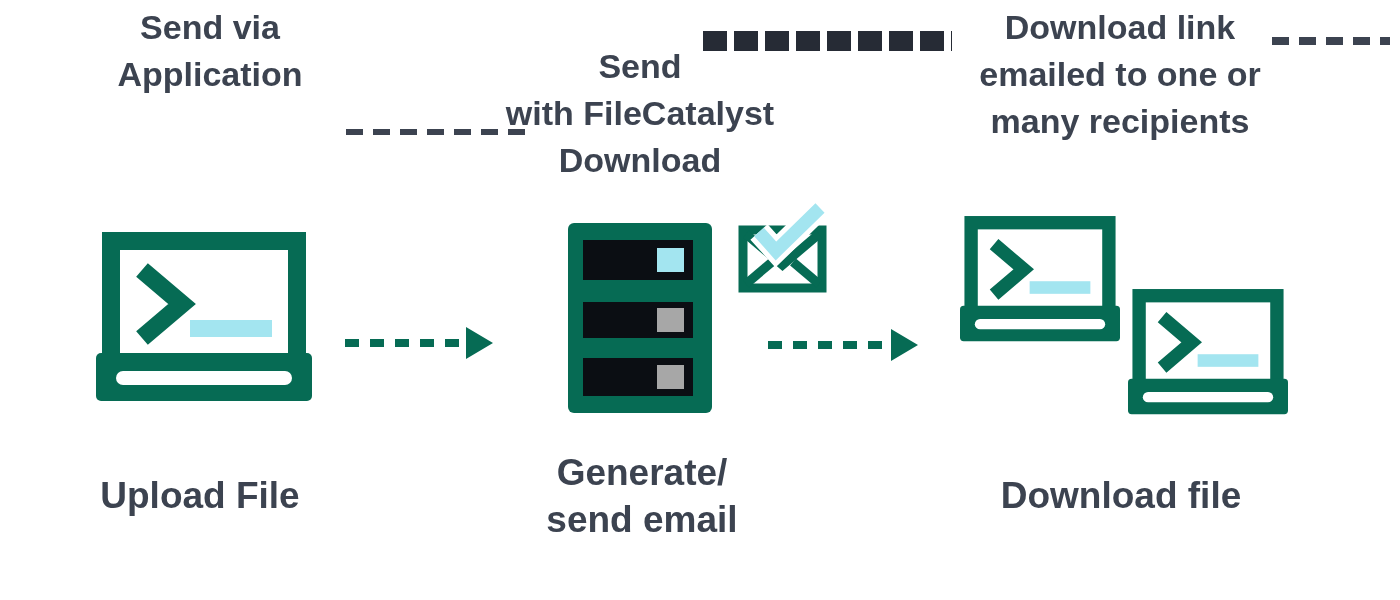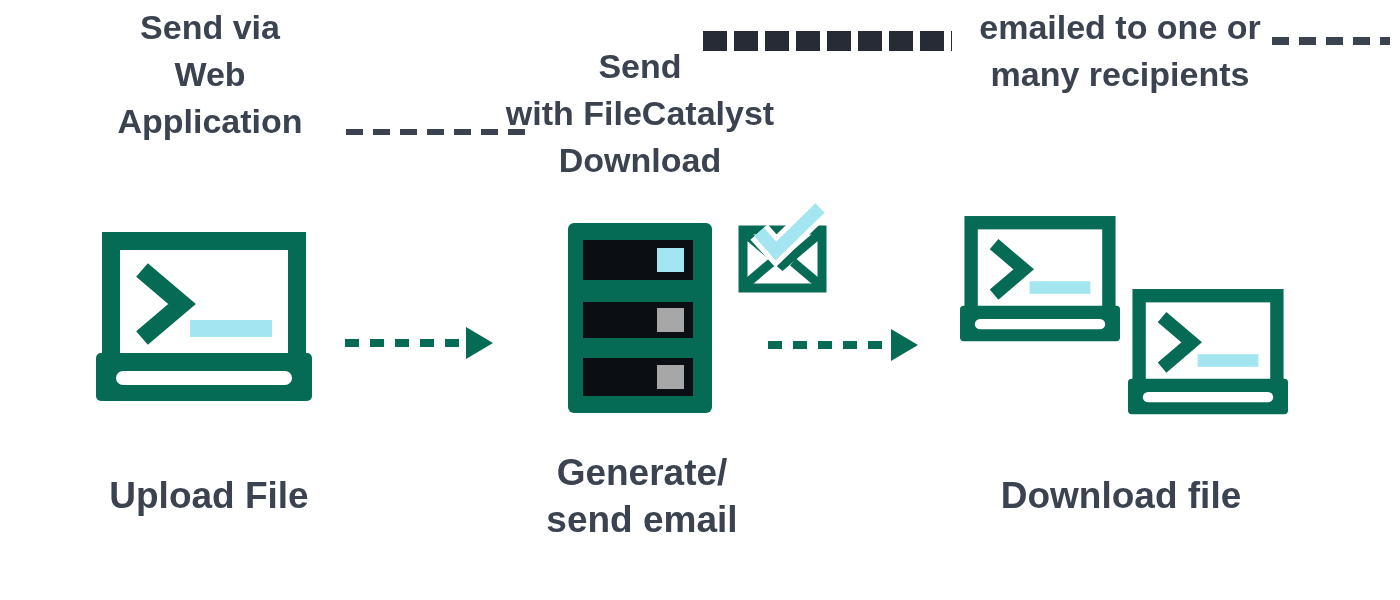--- a/index.html
+++ b/index.html
@@ -33,31 +33,31 @@
 
   .icon-abs{position:absolute;display:block;}
 </style>
 </head>
 <body>
 
 <div class="stage">
 
   <div class="title-block" style="left:60px;width:300px;">
     <div>Send via</div>
-    <div>Web</div>
     <div>Application</div>
   </div>
 
   <div class="title-block" style="left:460px;width:360px;margin-top:39px;">
     <div>Send</div>
     <div>with FileCatalyst</div>
     <div>Download</div>
   </div>
 
   <div class="title-block" style="left:930px;width:380px;">
+    <div>Download link</div>
     <div>emailed to one or</div>
     <div>many recipients</div>
   </div>
 
   <div class="tdash" style="left:346px;top:129px;width:180px;height:6px;"></div>
   <div class="tdash thick" style="left:703px;top:31px;width:249px;height:20px;"></div>
   <div class="tdash" style="left:1272px;top:37px;width:118px;height:8px;"></div>
 
   <svg class="icon-abs" style="left:96px;top:232px;" width="216" height="170" viewBox="0 0 216 170">
     <rect x="15" y="9" width="186" height="122" style="fill:#fff;stroke:var(--brand-green);stroke-width:18"></rect>
@@ -105,21 +105,21 @@
   </svg>
 
   <svg class="icon-abs" style="left:1128px;top:289px;" width="160" height="126" viewBox="0 0 216 170">
     <rect x="15" y="9" width="186" height="122" style="fill:#fff;stroke:var(--brand-green);stroke-width:18"></rect>
     <polyline points="46,38 86,72 46,106" style="fill:none;stroke:var(--brand-green);stroke-width:18"></polyline>
     <rect x="94" y="88" width="82" height="17" style="fill:var(--accent-cyan)"></rect>
     <rect x="0" y="121" width="216" height="48" rx="5" style="fill:var(--brand-green)"></rect>
     <rect x="20" y="139" width="176" height="14" rx="7" style="fill:#fff"></rect>
   </svg>
 
-  <div class="caption-block" style="left:59px;top:472px;width:300px;">
+  <div class="caption-block" style="left:50px;top:472px;width:300px;">
     <div>Upload File</div>
   </div>
 
   <div class="caption-block" style="left:971px;top:472px;width:300px;">
     <div>Download file</div>
   </div>
 
   <div class="caption-block" style="left:492px;top:449px;width:300px;">
     <div>Generate/</div>
     <div>send email</div>

